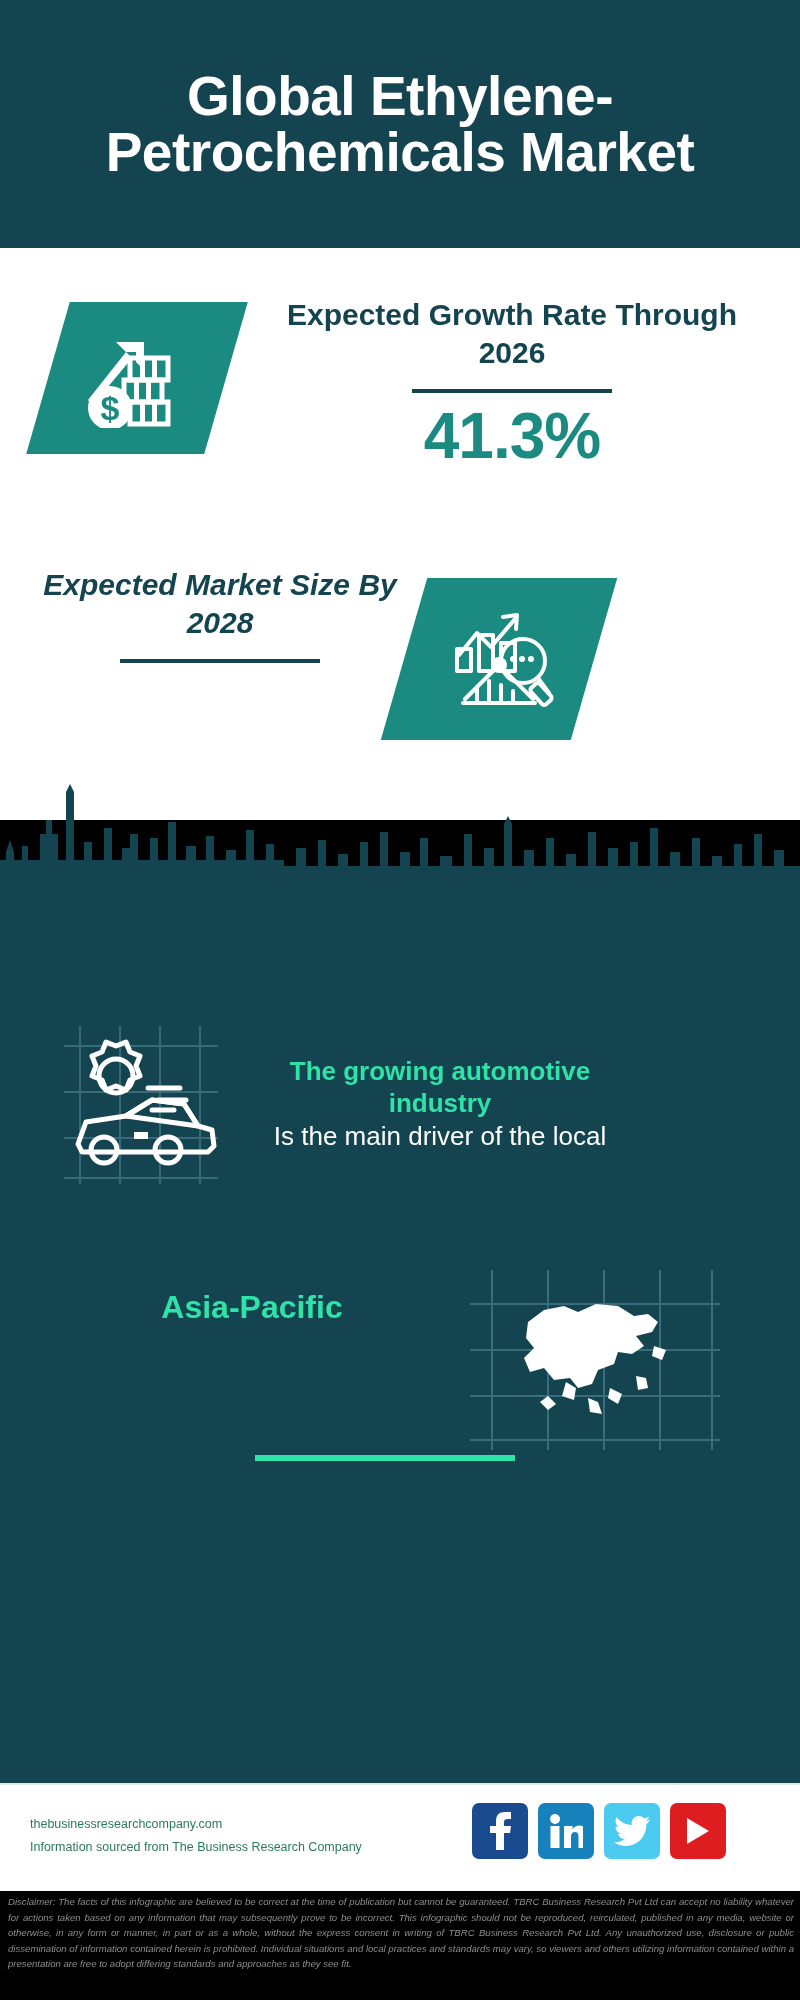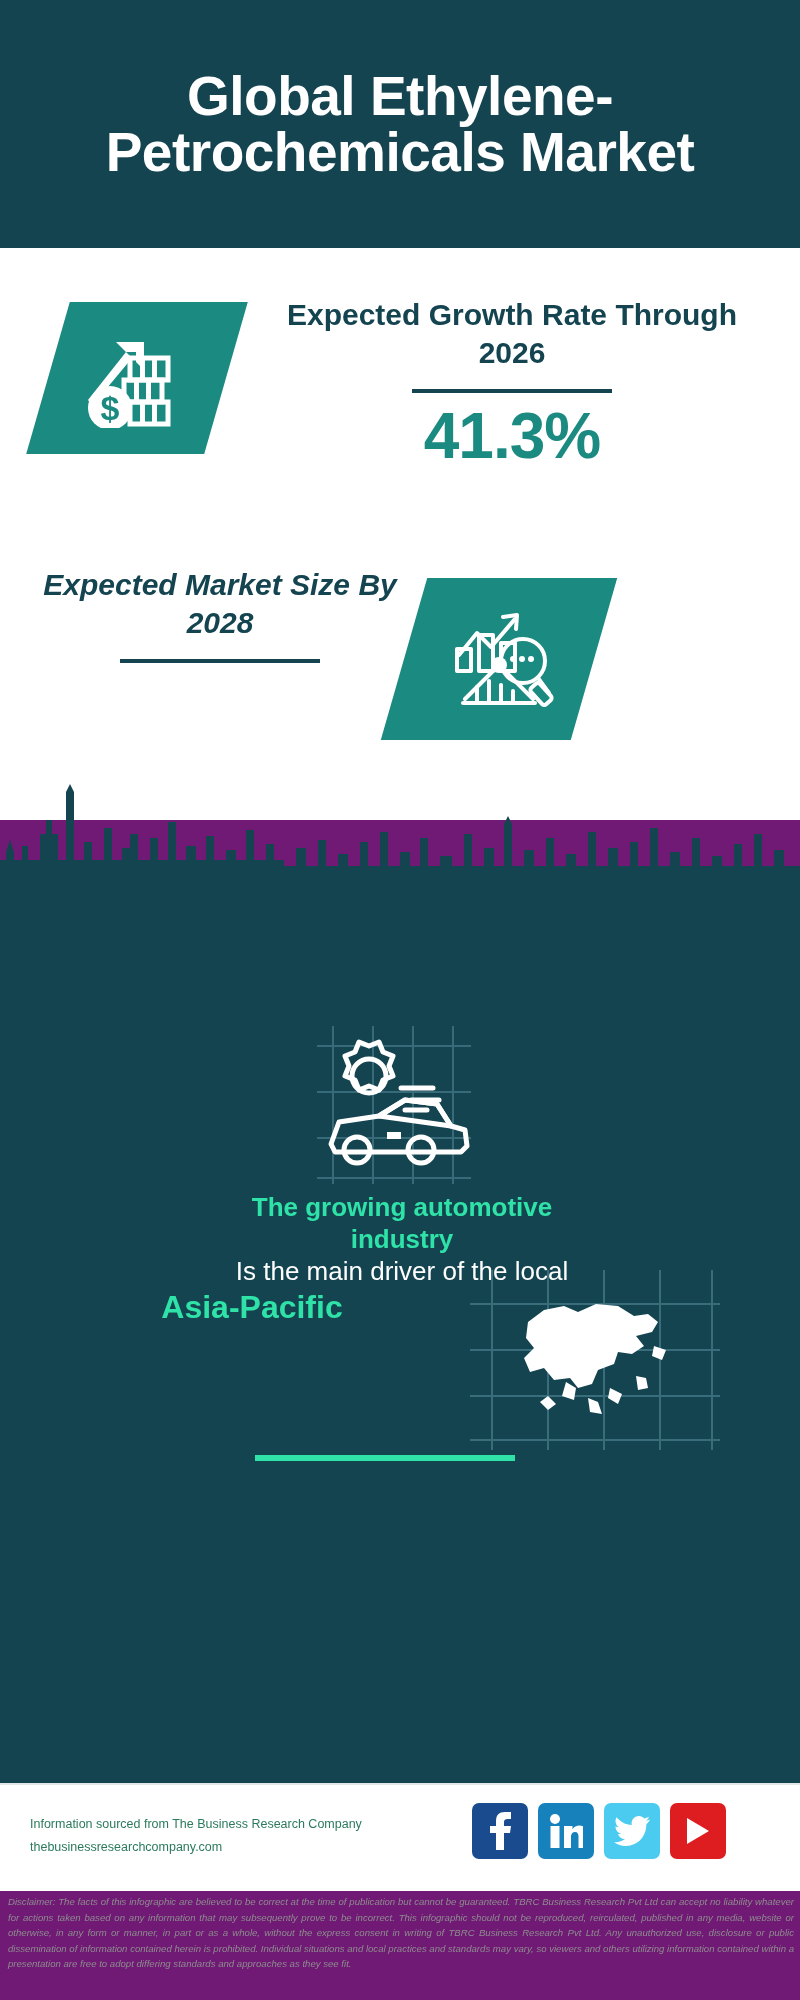--- a/index.html
+++ b/index.html
@@ -7,21 +7,21 @@
     width: 800px;
     height: 2000px;
     background: #ffffff;
     font-family: "Liberation Sans", sans-serif;
     overflow: hidden;
   }
   .page {
     position: relative;
     width: 800px;
     height: 2000px;
-    background: #701a75;
+    background: #000000;
   }
 
   
   .header {
     position: absolute;
     left: 0; top: 0;
     width: 800px; height: 248px;
     background: #154451;
     display: flex;
     align-items: center;
@@ -116,21 +116,21 @@
     font-size: 26px;
     font-weight: bold;
     line-height: 1.22;
   }
   .fact-body {
     color: #ffffff;
     font-size: 26px;
     line-height: 1.3;
   }
 
-  .fact-auto  { left: 24px; top: 1018px; width: 740px; flex-direction: column; }
+  .fact-auto  { left: 56px; top: 1018px; width: 740px; }
   .fact-auto .fact-copy { width: 396px; margin-left: 16px; }
 
   .mid-rule {
     position: absolute;
     left: 255px; top: 1455px;
     width: 260px; height: 6px;
     background: #2fe3a8;
   }
 
   .apac-block {
@@ -347,22 +347,22 @@
       <path d="M118 128 l10 4 l4 12 l-12 -2 Z"></path>
       <path d="M140 118 l12 6 l-4 10 l-10 -6 Z"></path>
       <path d="M166 106 l10 2 l2 10 l-10 2 Z"></path>
       <path d="M78 126 l8 8 l-8 6 l-8 -8 Z"></path>
       <path d="M184 76 l12 4 l-4 10 l-10 -4 Z"></path>
     </g>
   </svg>
 
   <div class="footer">
     <div class="source-text">
+      <div>thebusinessresearchcompany.com</div>
       <div>Information sourced from The Business Research Company</div>
-      <div>thebusinessresearchcompany.com</div>
     </div>
     <div class="social">
       <div class="sicon s-fb">
         <svg width="30" height="38" viewBox="0 0 30 38">
             <path fill="#ffffff" d="M19 38 V21 h6 l1 -7 h-7 v-4 c0 -2 1 -3 4 -3 h3 V0 h-6 c-6 0 -9 3 -9 9 v5 H5 v7 h6 v17 Z"></path>
           </svg>
       </div>
       <div class="sicon s-li">
         <svg width="34" height="34" viewBox="0 0 34 34">
             <g fill="#ffffff">

